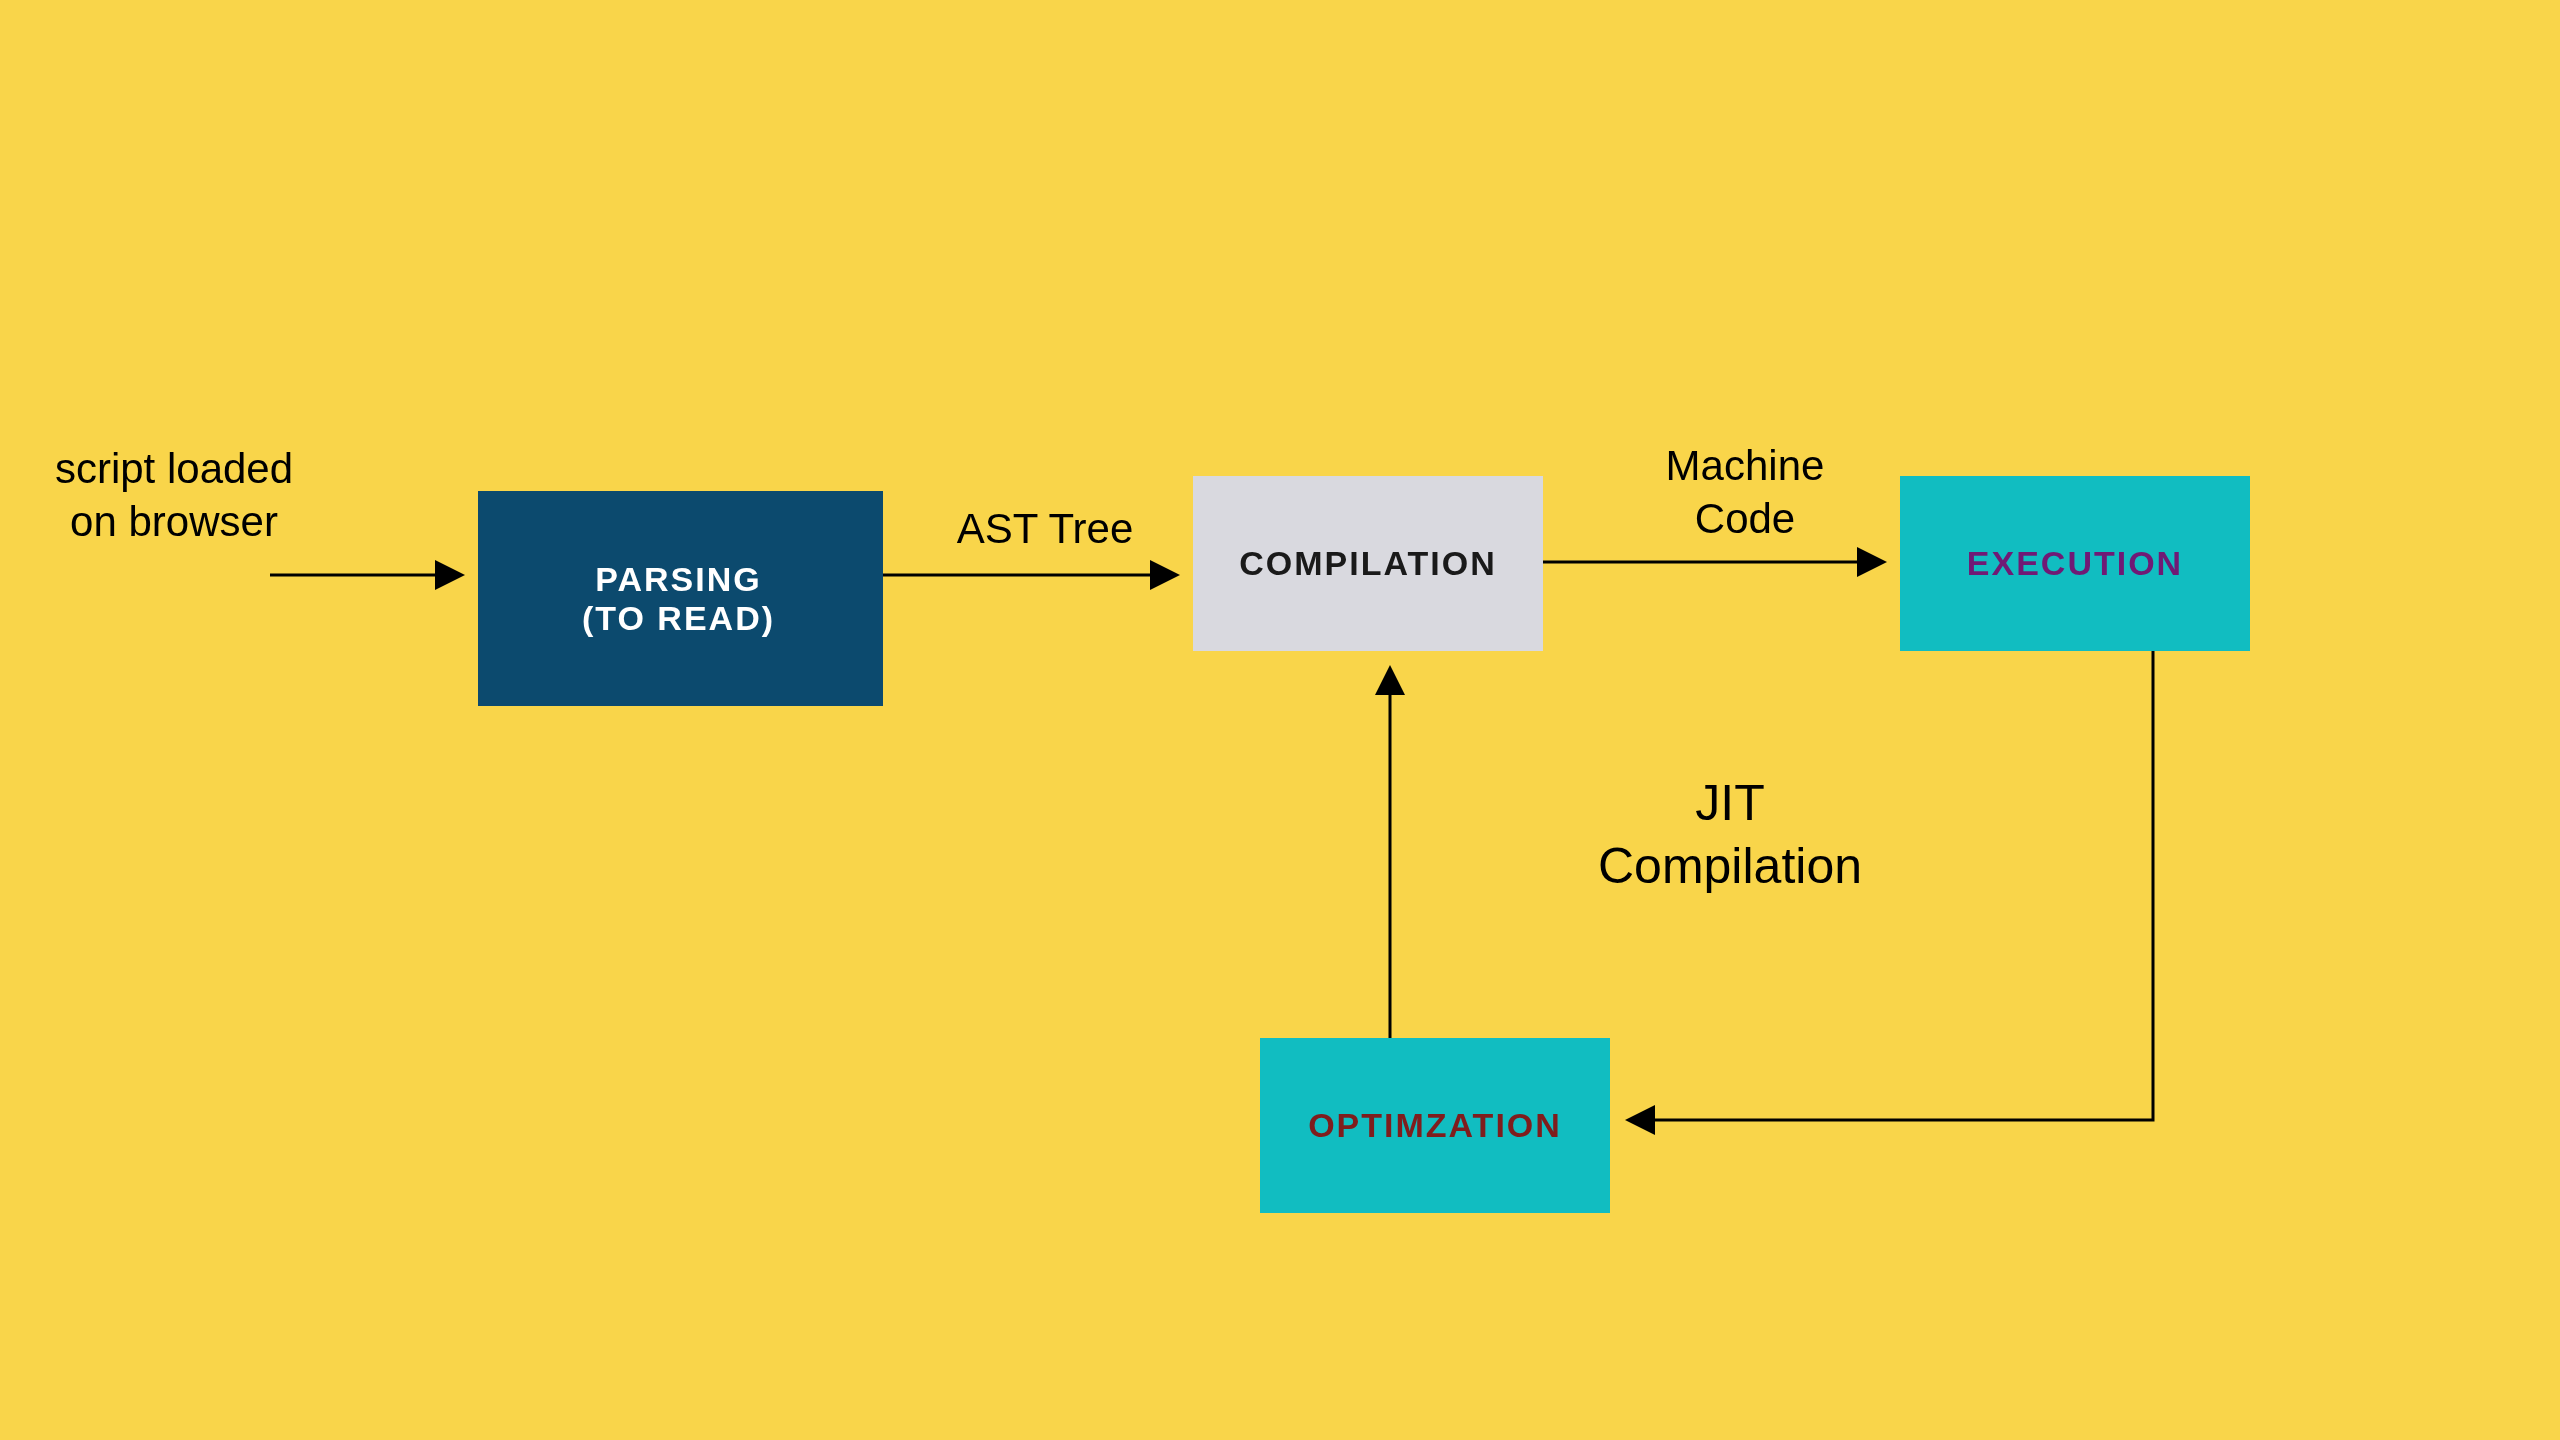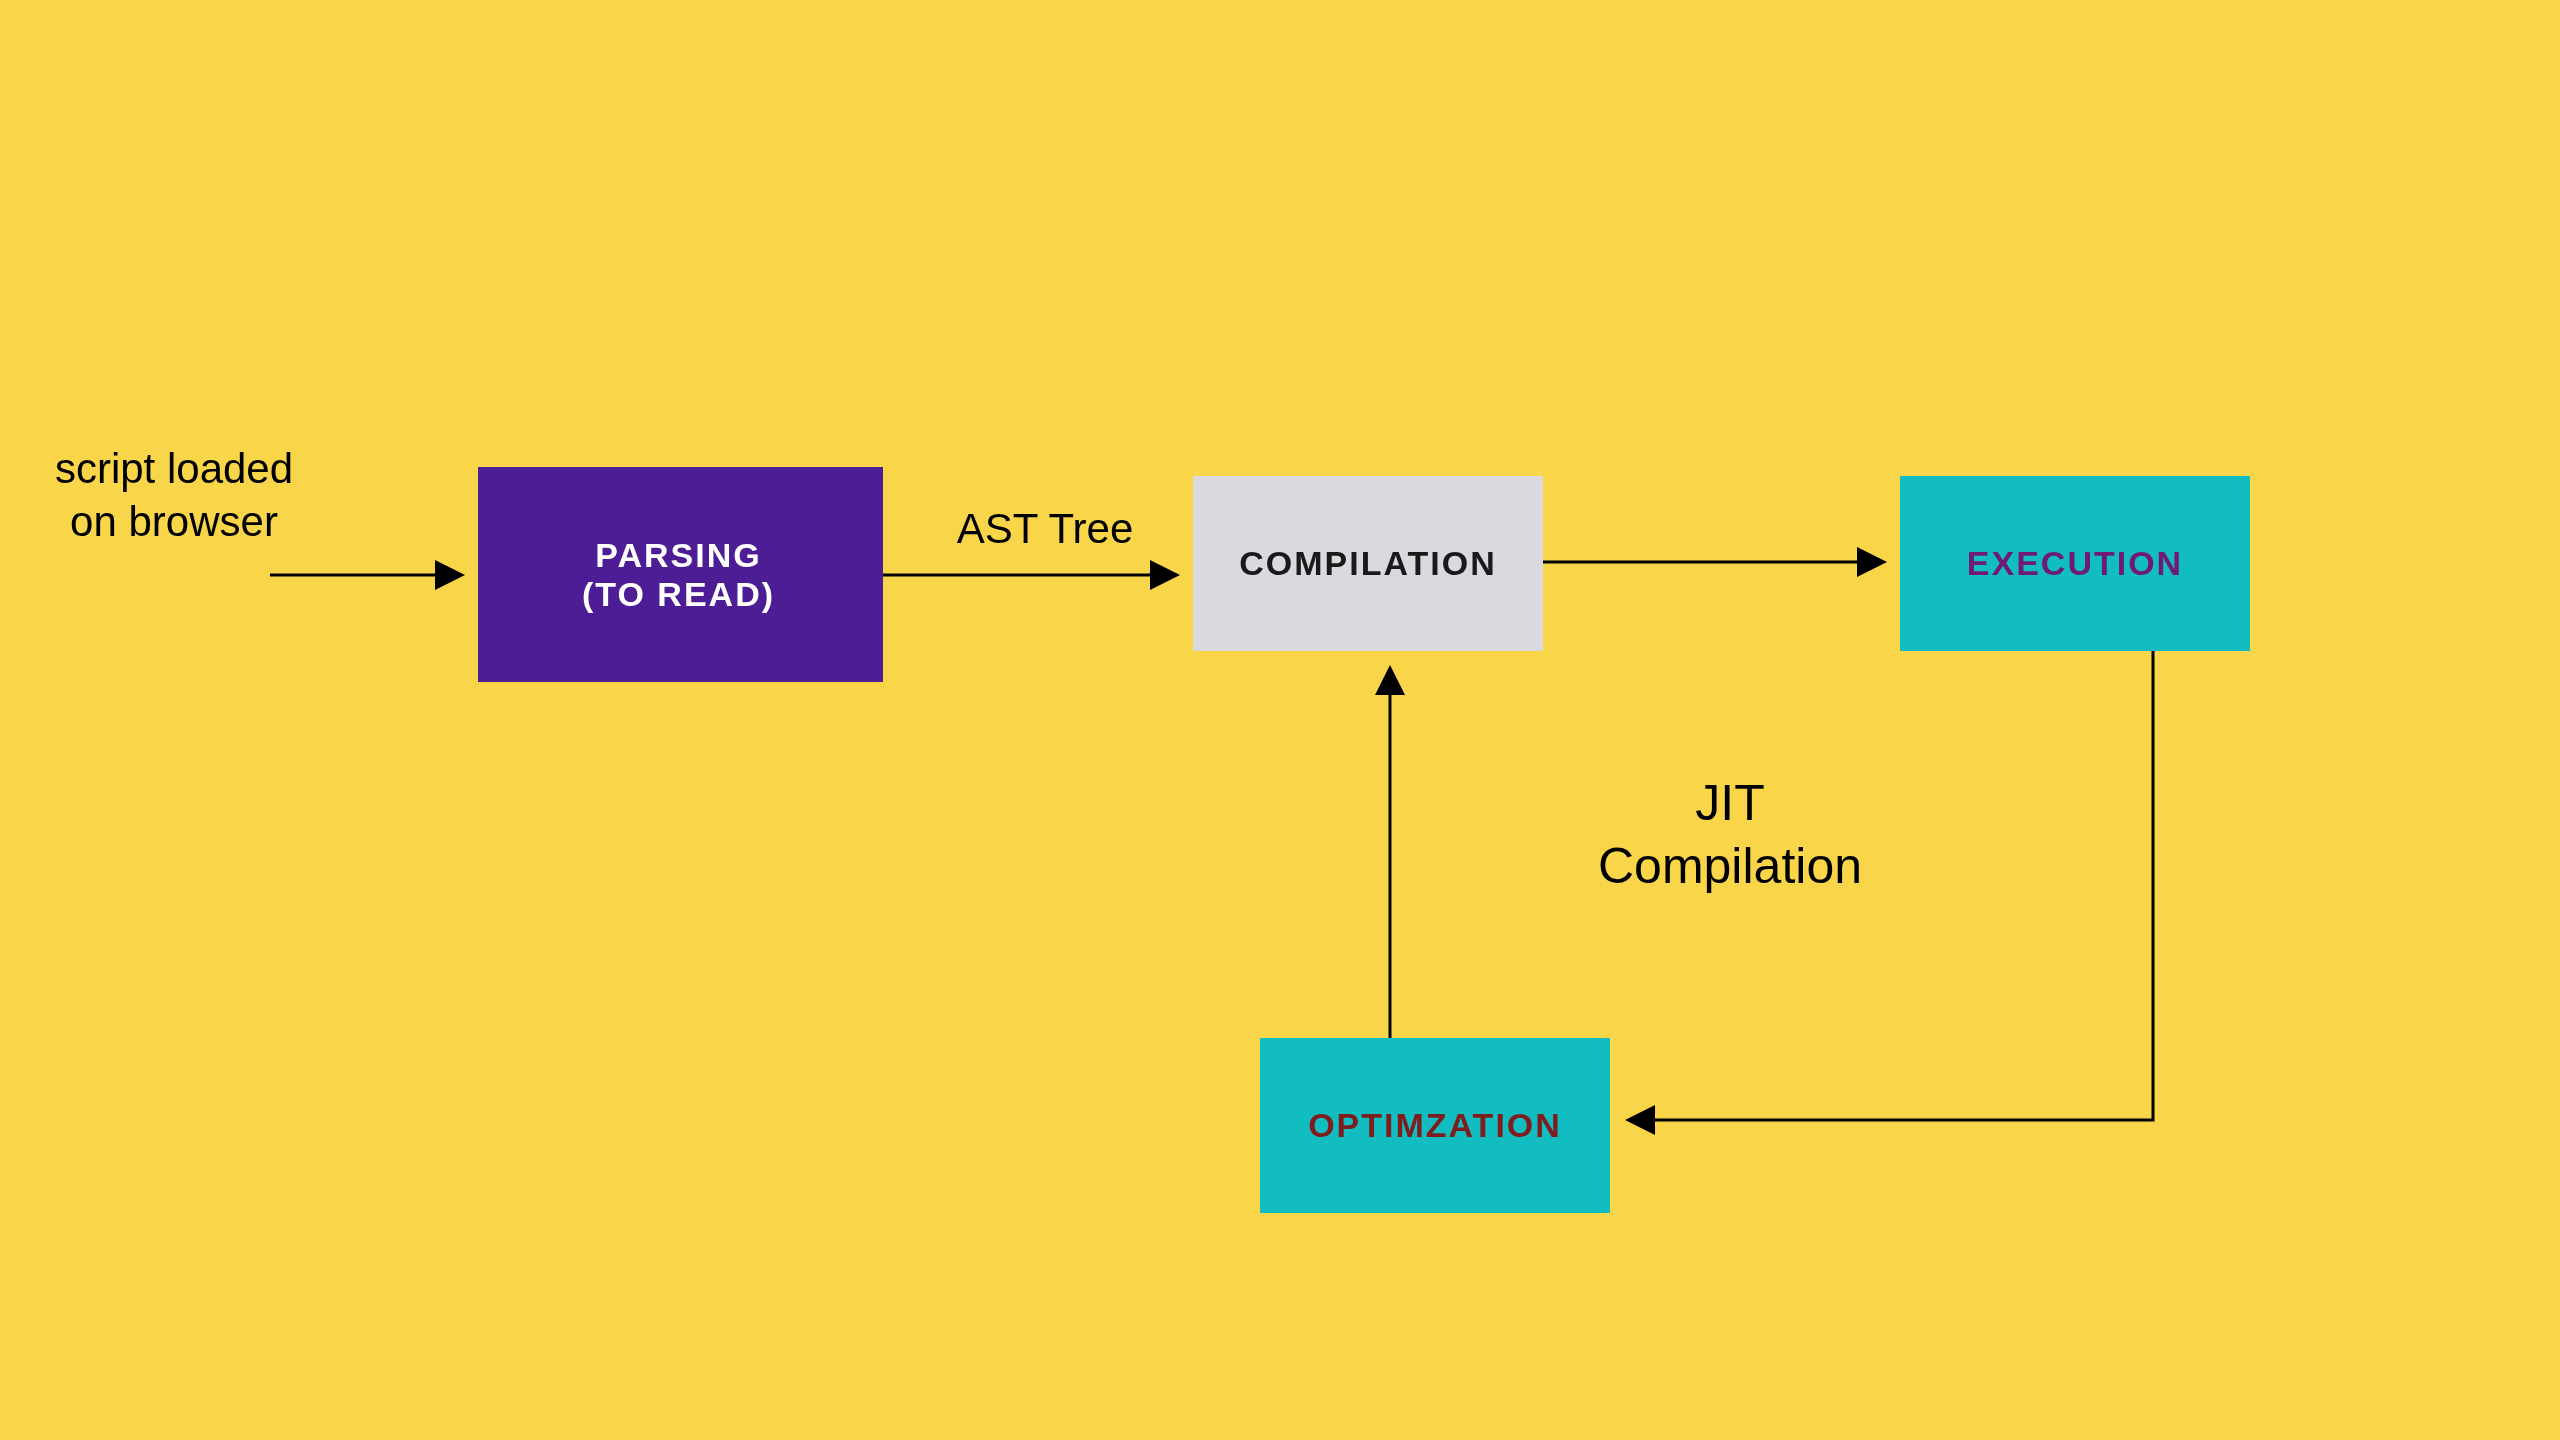--- a/index.html
+++ b/index.html
@@ -24,24 +24,24 @@
     justify-content: center;
     text-align: center;
     letter-spacing: 2px;
     font-weight: 600;
     font-size: 34px;
     box-sizing: border-box;
     padding: 10px 20px;
   }
   .parsing {
     left: 478px;
-    top: 467px;
+    top: 491px;
     width: 405px;
     height: 215px;
-    background: #4c1d95;
+    background: #0c4a6e;
     color: #ffffff;
     padding-left: 16px;
   }
   .compilation {
     left: 1193px;
     top: 476px;
     width: 350px;
     height: 175px;
     background: #d9d9df;
     color: #1a1a1a;
@@ -100,20 +100,21 @@
     pointer-events: none;
   }
 </style>
 </head>
 <body>
 
 <div class="canvas">
 
   <div class="label script-label">script loaded<br>on browser</div>
   <div class="label ast-label">AST Tree</div>
+  <div class="label machine-label">Machine<br>Code</div>
   <div class="label jit-label">JIT<br>Compilation</div>
 
   <div class="box parsing">
     <div>PARSING</div>
     <div>(TO READ)</div>
   </div>
 
   <div class="box compilation">COMPILATION</div>
 
   <div class="box execution">EXECUTION</div>

